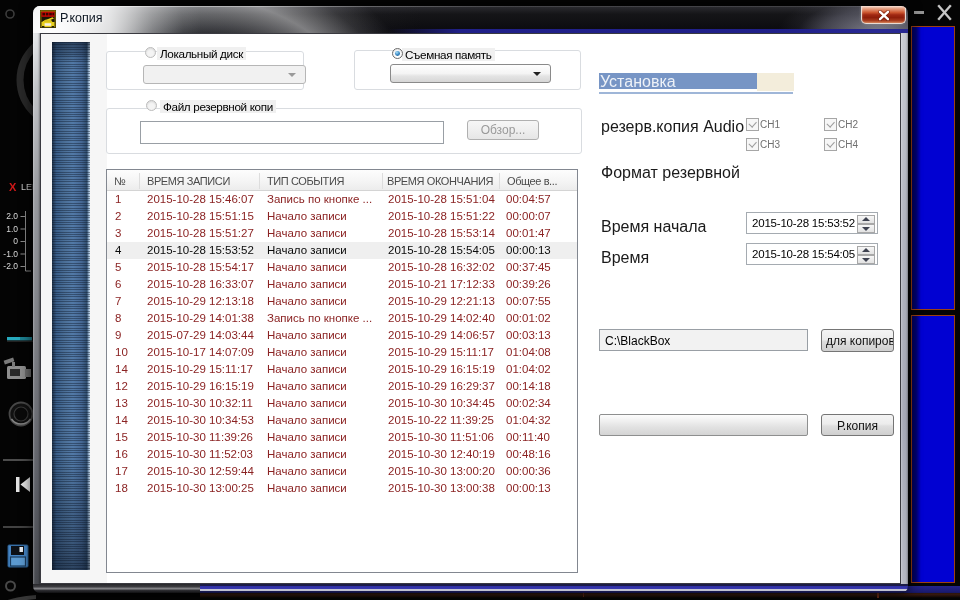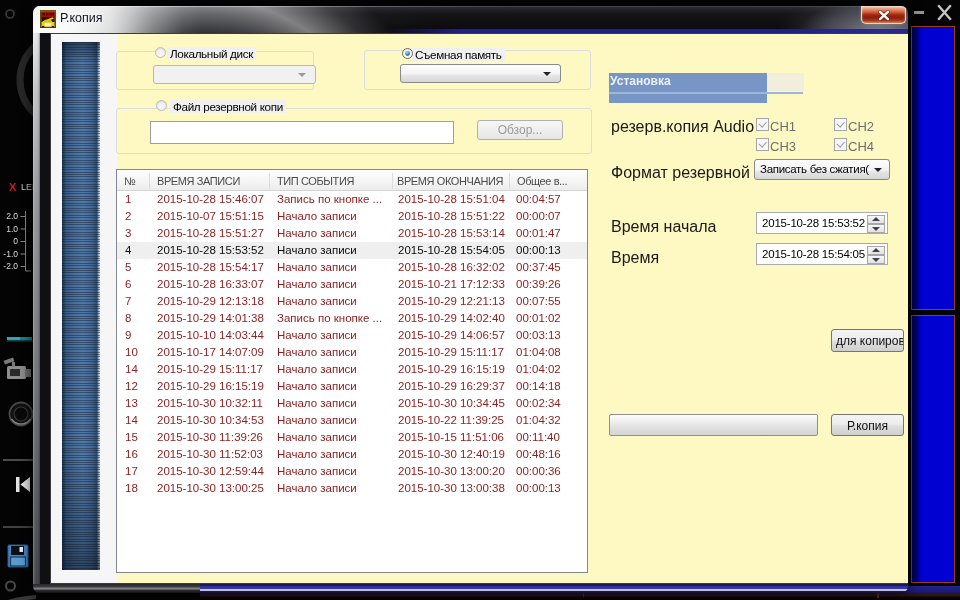--- a/index.html
+++ b/index.html
@@ -25,21 +25,21 @@
 #ttop{position:absolute;left:0;top:0;width:875px;height:1px;background:linear-gradient(90deg,rgba(255,255,255,.55) 0,rgba(255,255,255,.3) 300px,rgba(255,255,255,.12) 480px,rgba(255,255,255,.1) 100%)}
 #title{position:absolute;left:27px;top:5px;font-size:12.5px;color:#0d1622;text-shadow:0 0 4px rgba(255,255,255,.95),0 0 8px rgba(255,255,255,.65)}
 #closebtn{position:absolute;left:828px;top:-1px;width:45px;height:19px;border:1px solid #e8dcd4;border-top-color:#98786e;border-radius:1px 1px 5px 5px;background:linear-gradient(180deg,#f0c8b4 0,#e29272 20%,#cc5630 38%,#a02812 52%,#8e1e0a 68%,#a63a1e 85%,#c86a42 96%,#d8885c 100%);box-shadow:inset 0 1px 2px rgba(255,255,255,.5),0 0 3px rgba(255,255,255,.25)}
 
 
 #fleft{position:absolute;left:0;top:27px;width:7px;height:551px;background:linear-gradient(180deg,#e6e8ea 0,#c2c4c8 10%,#97999e 30%,#7c7e84 55%,#5f6168 80%,#46484e 100%);box-shadow:inset -2px 0 2px -1px rgba(0,0,0,.35),inset 2px 0 2px -1px rgba(255,255,255,.3)}
 #fright{position:absolute;left:868px;top:27px;width:7px;height:551px;background:linear-gradient(180deg,#c8cbd2 0,#b2b5c0 35%,#a6a9b6 70%,#b4b7c2 100%);box-shadow:inset -2px 0 2px -1px rgba(0,0,0,.3),inset 2px 0 2px -1px rgba(255,255,255,.3)}
 #fbotL{position:absolute;left:0;top:578px;width:167px;height:9px;background:linear-gradient(180deg,#27272b 0,#3c3c40 30%,#88888c 52%,#2c2c30 72%,#101012 100%)}
 #fbotR{position:absolute;left:167px;top:578px;width:708px;height:9px;background:linear-gradient(180deg,#1c1c48 0,#1c1c48 1.5px,#3131a4 2.5px,#3838b0 4.5px,#c4c4d2 5.5px,#bfbfd0 6.5px,#181850 7.5px,#0e0e38 9px)}
 
-#client{position:absolute;left:17px;top:27px;width:861px;height:551px;border:1px solid #3a3a40;background:#fef9c3}
+#client{position:absolute;left:7px;top:27px;width:861px;height:551px;border:1px solid #3a3a40;background:#ffffff}
 #lpale{position:absolute;left:0;top:0;width:66px;height:549px;background:#f6f6f6}
 #bluebar{position:absolute;left:11px;top:8px;width:38px;height:528px;
  background:
   repeating-linear-gradient(180deg,rgba(10,20,36,.4) 0,rgba(10,20,36,.4) 1px,rgba(255,255,255,0) 1px,rgba(255,255,255,0) 2.4px),
   linear-gradient(180deg,rgba(8,14,26,.5) 0,rgba(8,14,26,0) 4%,rgba(8,14,26,0) 78%,rgba(8,14,26,.35) 96%,rgba(8,14,26,.5) 100%),
   linear-gradient(90deg,#1e3148 0,#3a5f8a 12%,#4c7098 35%,#527aa8 55%,#466894 78%,#2f4d6e 92%,#a2bcd8 97%,#cce0f0 100%)}
 
 .gb{position:absolute;border:1px solid #d9dce0;border-radius:3px}
 #gb1{left:65px;top:17px;width:198px;height:39px}
 #gb2{left:313px;top:16px;width:227px;height:40px}
@@ -63,27 +63,27 @@
 .hsep{position:absolute;top:3px;width:1px;height:16px;background:#ddd}
 .hc{position:absolute;top:5px;font-size:11px;letter-spacing:-0.4px;color:#4a4a4a;white-space:nowrap}
 .row{position:absolute;left:0;width:470px;height:17px;font-size:11.5px;color:#8b2323;white-space:nowrap}
 .row.sel{background:#efefef;color:#0a0a0a}
 .c1{position:absolute;left:8px;top:2px}
 .c2{position:absolute;left:40px;top:2px}
 .c3{position:absolute;left:160px;top:2px}
 .c4{position:absolute;left:281px;top:2px}
 .c5{position:absolute;left:399px;top:2px}
 
-#hdrblue{position:absolute;left:558px;top:39px;width:158px;height:30px;background:#7795c5;color:#edf1f7;font-weight:700;font-size:12px;line-height:17px;padding:0 0 0 1px;overflow:hidden}
+#hdrblue{position:absolute;left:558px;top:39px;width:158px;height:16px;background:#7795c5;color:#edf1f7;font-weight:400;font-size:16px;line-height:17px;padding:0 0 0 1px;overflow:hidden}
 #hdrbeige{position:absolute;left:716px;top:39px;width:37px;height:18px;background:#f3eddb}
 #hdrline{position:absolute;left:558px;top:58px;width:194px;height:2px;background:#9fb6d8}
 .lab{position:absolute;font-size:16px;color:#1a1a1a;white-space:nowrap}
 .cb{position:absolute;width:12.5px;height:12.5px;border:1px solid #a6a6a6;background:#f7f7f7}
 .cb:after{content:"";position:absolute;left:2px;top:2px;width:6px;height:3.5px;border-left:1.5px solid #9d9d9d;border-bottom:1.5px solid #9d9d9d;transform:rotate(-48deg)}
-.cblab{position:absolute;font-size:13px;color:#6f6f6f}
+.cblab{position:absolute;font-size:10px;color:#6f6f6f}
 .spin{position:absolute;width:132px;height:22px;border:1px solid #a5abb1;background:#fff;font-size:11.5px;letter-spacing:-0.2px;color:#000}
 .spin .tx{position:absolute;left:5px;top:4px;white-space:nowrap}
 .sbtn{position:absolute;right:2px;width:18px;height:9.5px;border:1px solid #a8a8a8;background:linear-gradient(180deg,#f7f7f7,#e2e2e2);}
 .sbtn.up{top:1.5px}.sbtn.dn{top:11px;height:9px}
 .sarr{position:absolute;left:4px;width:0;height:0;border-left:4.5px solid transparent;border-right:4.5px solid transparent}
 .sarr.u{top:1.5px;border-bottom:4.5px solid #3e4250}
 .sarr.d{top:1.5px;border-top:4.5px solid #3e4250}
 #prog{position:absolute;left:558px;top:380px;width:209px;height:22px;border:1px solid #8e8f8f;border-radius:2px;background:linear-gradient(180deg,#fdfdfd 0,#f0f0f0 30%,#e2e2e2 60%,#d4d4d4 100%)}
 
 #licons{position:absolute;left:0;top:0;width:36px;height:600px}
@@ -212,21 +212,21 @@
 
     <div class="radio sel" style="left:351px;top:14px"></div>
     <div class="rlab" style="left:361px;top:14px">Съемная память</div>
     <div class="combo" style="left:349px;top:30px;width:161px;height:19px">
           <div class="arr" style="right:9px;top:7px"></div>
         </div>
 
     <div class="radio dis" style="left:105px;top:66px"></div>
     <div class="rlab" style="left:119px;top:66px">Файл резервной копи</div>
     <div class="tinput" style="left:99px;top:87px;width:304px;height:23px"></div>
-    <div class="btn dis" style="left:426px;top:86px;width:86px;height:20px;padding-top:2px">Обзор...</div>
+    <div class="btn dis" style="left:426px;top:86px;width:72px;height:20px;padding-top:2px">Обзор...</div>
 
     <div id="tbl">
       <div id="thead">
         <div class="hc" style="left:7px">№</div>
         <div class="hc" style="left:40px">ВРЕМЯ ЗАПИСИ</div>
         <div class="hc" style="left:160px">ТИП СОБЫТИЯ</div>
         <div class="hc" style="left:280px">ВРЕМЯ ОКОНЧАНИЯ</div>
         <div class="hc" style="left:400px">Общее в...</div>
         <div class="hsep" style="left:32px"></div>
         <div class="hsep" style="left:152px"></div>
@@ -235,21 +235,21 @@
       </div>
       <div class="row" style="top:21px">
             <span class="c1">1</span>
             <span class="c2">2015-10-28 15:46:07</span>
             <span class="c3">Запись по кнопке ...</span>
             <span class="c4">2015-10-28 15:51:04</span>
             <span class="c5">00:04:57</span>
           </div>
 <div class="row" style="top:38px">
             <span class="c1">2</span>
-            <span class="c2">2015-10-07 15:51:15</span>
+            <span class="c2">2015-10-28 15:51:15</span>
             <span class="c3">Начало записи</span>
             <span class="c4">2015-10-28 15:51:22</span>
             <span class="c5">00:00:07</span>
           </div>
 <div class="row" style="top:55px">
             <span class="c1">3</span>
             <span class="c2">2015-10-28 15:51:27</span>
             <span class="c3">Начало записи</span>
             <span class="c4">2015-10-28 15:53:14</span>
             <span class="c5">00:01:47</span>
@@ -284,21 +284,21 @@
           </div>
 <div class="row" style="top:140px">
             <span class="c1">8</span>
             <span class="c2">2015-10-29 14:01:38</span>
             <span class="c3">Запись по кнопке ...</span>
             <span class="c4">2015-10-29 14:02:40</span>
             <span class="c5">00:01:02</span>
           </div>
 <div class="row" style="top:157px">
             <span class="c1">9</span>
-            <span class="c2">2015-10-10 14:03:44</span>
+            <span class="c2">2015-07-29 14:03:44</span>
             <span class="c3">Начало записи</span>
             <span class="c4">2015-10-29 14:06:57</span>
             <span class="c5">00:03:13</span>
           </div>
 <div class="row" style="top:174px">
             <span class="c1">10</span>
             <span class="c2">2015-10-17 14:07:09</span>
             <span class="c3">Начало записи</span>
             <span class="c4">2015-10-29 15:11:17</span>
             <span class="c5">01:04:08</span>
@@ -328,21 +328,21 @@
             <span class="c1">14</span>
             <span class="c2">2015-10-30 10:34:53</span>
             <span class="c3">Начало записи</span>
             <span class="c4">2015-10-22 11:39:25</span>
             <span class="c5">01:04:32</span>
           </div>
 <div class="row" style="top:259px">
             <span class="c1">15</span>
             <span class="c2">2015-10-30 11:39:26</span>
             <span class="c3">Начало записи</span>
-            <span class="c4">2015-10-15 11:51:06</span>
+            <span class="c4">2015-10-30 11:51:06</span>
             <span class="c5">00:11:40</span>
           </div>
 <div class="row" style="top:276px">
             <span class="c1">16</span>
             <span class="c2">2015-10-30 11:52:03</span>
             <span class="c3">Начало записи</span>
             <span class="c4">2015-10-30 12:40:19</span>
             <span class="c5">00:48:16</span>
           </div>
 <div class="row" style="top:293px">
@@ -369,21 +369,20 @@
     <div class="cb" style="left:705px;top:84px"></div>
         <div class="cblab" style="left:719px;top:85px">CH1</div>
     <div class="cb" style="left:783px;top:84px"></div>
         <div class="cblab" style="left:797px;top:85px">CH2</div>
     <div class="cb" style="left:705px;top:104px"></div>
         <div class="cblab" style="left:719px;top:105px">CH3</div>
     <div class="cb" style="left:783px;top:104px"></div>
         <div class="cblab" style="left:797px;top:105px">CH4</div>
 
     <div class="lab" style="left:560px;top:130px">Формат резервной</div>
-    <div class="combo" style="left:703px;top:125px;width:136px;height:21px;font-size:11.5px;letter-spacing:-0.3px;color:#000;padding:3px 0 0 5px">Записать без сжатия(<div class="arr" style="right:7px;top:8px"></div></div>
 
     <div class="lab" style="left:560px;top:184px">Время начала</div>
     <div class="spin" style="left:705px;top:178px">
           <span class="tx">2015-10-28 15:53:52</span>
       <div class="sbtn up">
             <div class="sarr u"></div>
           </div>
           <div class="sbtn dn">
             <div class="sarr d"></div>
           </div>
@@ -393,19 +392,20 @@
     <div class="spin" style="left:705px;top:209px">
           <span class="tx">2015-10-28 15:54:05</span>
       <div class="sbtn up">
             <div class="sarr u"></div>
           </div>
           <div class="sbtn dn">
             <div class="sarr d"></div>
           </div>
         </div>
 
+    <div class="tinput" style="left:558px;top:295px;width:209px;height:22px;background:#f2f2f2;font-size:12px;color:#000;padding:4px 0 0 5px">C:\BlackBox</div>
     <div class="btn" style="left:780px;top:295px;width:73px;height:23px;padding-top:4px;text-align:left;padding-left:4px">для копирова</div>
 
     <div id="prog"></div>
     <div class="btn" style="left:780px;top:380px;width:73px;height:22px;padding-top:4px">Р.копия</div>
   </div>
 </div>
 
 </div>
 </body></html>

